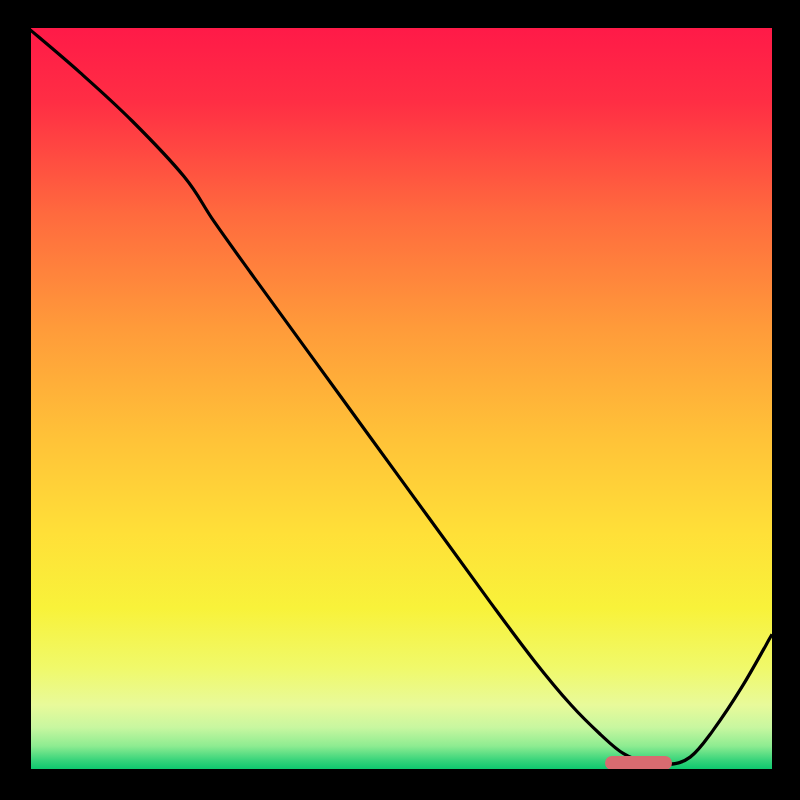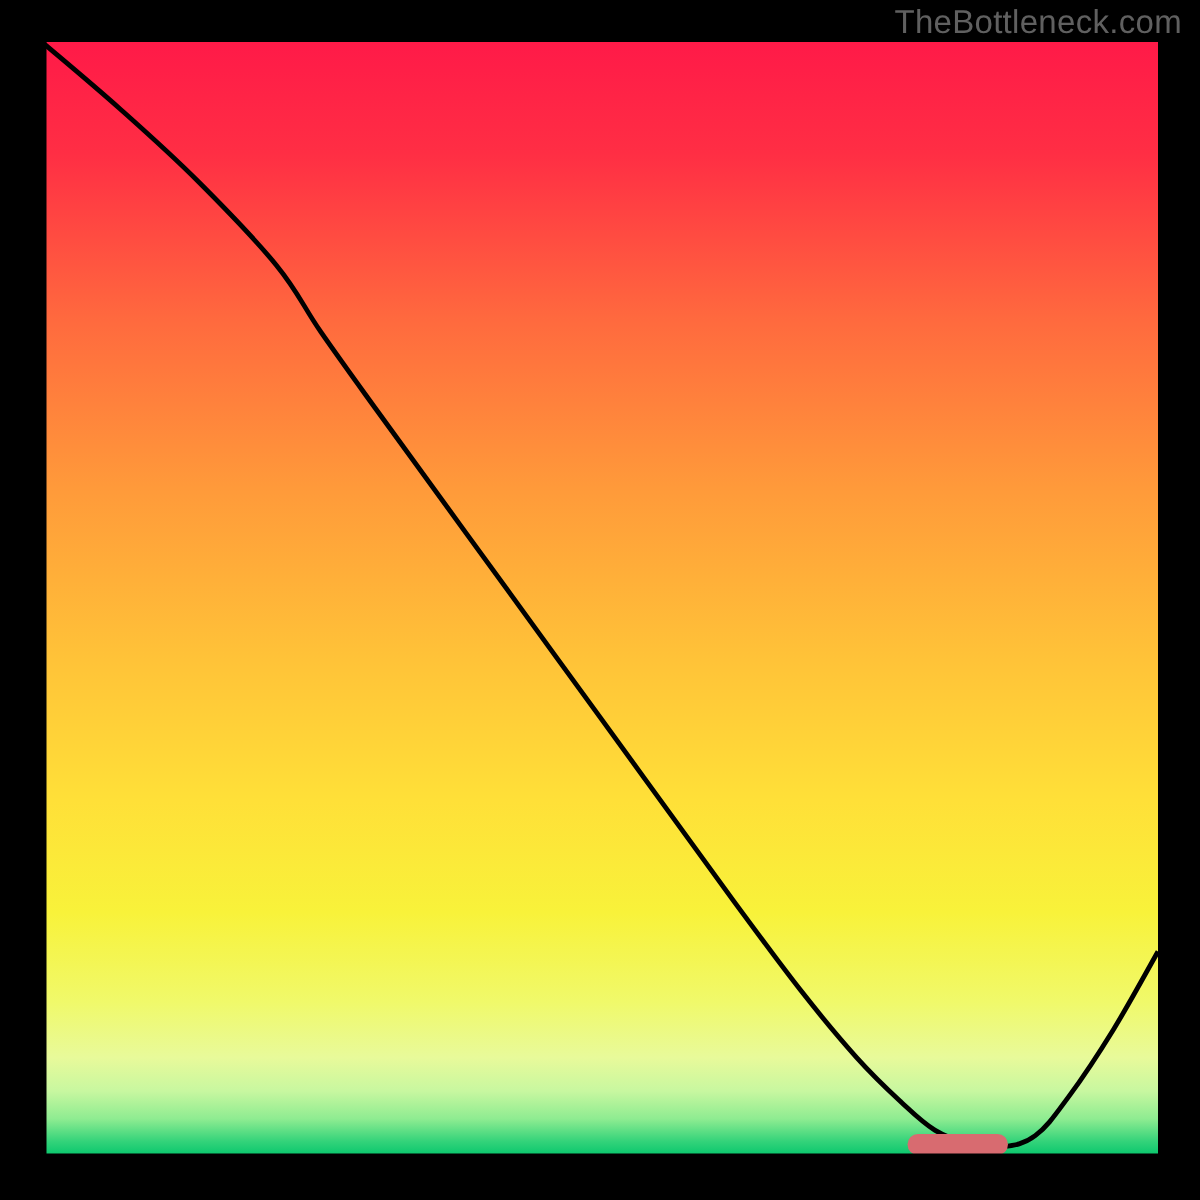--- a/index.html
+++ b/index.html
@@ -64,21 +64,20 @@
     position: absolute;
     background: #d86b70;
     border-radius: 8px;
     height: 14px;
   }
 </style>
 </head>
 <body>
 
 <div class="page">
-  <div class="watermark">TheBottleneck.com</div>
 
   <div class="axes">
 
     <svg class="gradient" width="744" height="744" viewBox="0 0 744 744" preserveAspectRatio="none">
       <defs>
         <linearGradient id="bg-grad" x1="0" y1="0" x2="0" y2="1">
             <stop offset="0.00%" stop-color="#ff1a48"></stop>
             <stop offset="10.00%" stop-color="#ff2e44"></stop>
             <stop offset="25.00%" stop-color="#ff6a3e"></stop>
             <stop offset="40.00%" stop-color="#ff9a3a"></stop>

